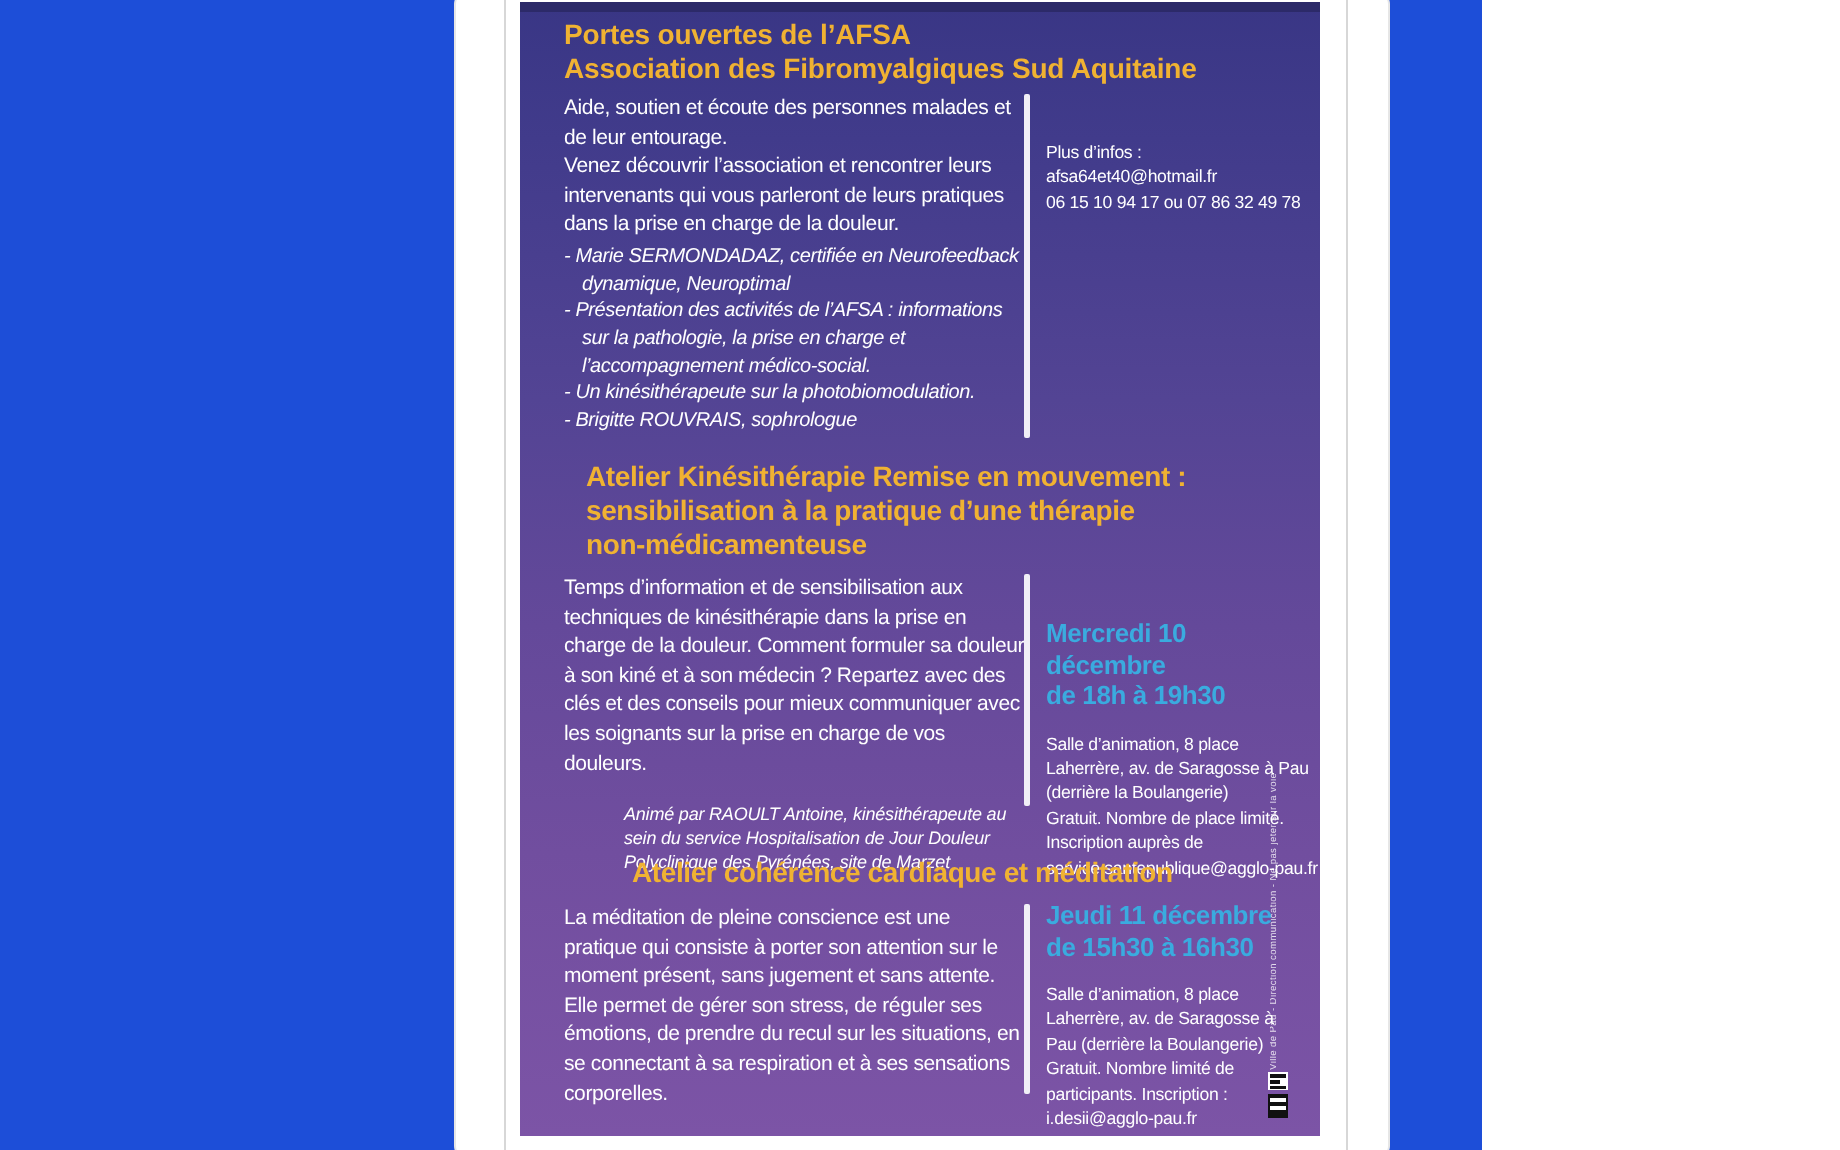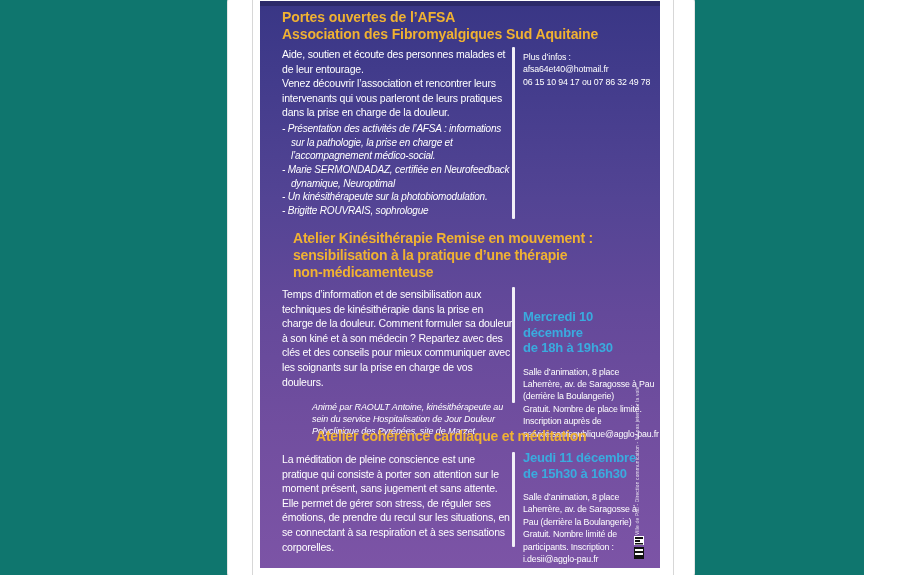--- a/index.html
+++ b/index.html
@@ -1,18 +1,18 @@
 <!DOCTYPE html>
 <html><head>
 <meta charset="utf-8">
 <style>
   * { margin:0; padding:0; box-sizing:border-box; }
   html,body { width:920px; height:575px; background:#ffffff; overflow:hidden;
               font-family:"Liberation Sans", sans-serif; }
-  .viewport { position:absolute; left:0; top:0; width:864px; height:575px; overflow:hidden; background:#0f766e; }
+  .viewport { position:absolute; left:0; top:0; width:741px; height:575px; overflow:hidden; background:#1d4ed8; }
 
   
   .card { position:absolute; left:227px; top:-4px; width:468px; height:583px;
           border:1px solid #e6e6e6; border-radius:6px; background:#ffffff; }
   .scan-page { position:absolute; left:24px; top:0px; width:422px; height:583px;
                border-left:1px solid #d7d7d7; border-right:1px solid #d7d7d7; background:#ffffff; }
 
   
   .flyer { position:absolute; left:7px; top:4px; width:400px; height:567px; overflow:hidden;
            background:linear-gradient(180deg,#393685 0%,#413b8b 12%,#534494 35%,#64499a 55%,#714e9f 75%,#7c54a6 100%); }
@@ -35,21 +35,21 @@
   .credit { margin-top:12px; font-size:9px; font-style:italic; line-height:12px; letter-spacing:-0.1px;margin-left:30px; }
 
   .divider { position:absolute; left:252px; width:3px; background:#f1eff7; border-radius:1px; }
   .d1 { top:46px; height:172px; }
   .d2 { top:286px; height:116px; }
   .d3 { top:451px; height:95px; }
 
   .rightcol { position:absolute; left:263px; width:142px; color:#ffffff; }
   .event-date { font-size:13px; font-weight:bold; line-height:15.5px; letter-spacing:-0.2px; color:#3aabdf; }
   .venue { margin-top:10px; font-size:8.8px; line-height:12.4px; letter-spacing:-0.15px; }
-  .info-block { margin-top:6px; font-size:8.8px; line-height:12.4px; letter-spacing:-0.15px; }
+  .info-block { margin-top:25px; font-size:8.8px; line-height:12.4px; letter-spacing:-0.15px; }
 
   .r1 { top:44px; } .r2 { top:284px;margin-top:24px; } .r3 { top:449px; }
   .l1 { top:46px; } .l2 { top:286px; } .l3 { top:451px; }
 
   .edge-note { position:absolute; left:375px; top:386px; height:148px; width:10px;
                writing-mode:vertical-rl; transform:rotate(180deg);
                font-size:4.8px; letter-spacing:0.2px; color:rgba(255,255,255,0.8); white-space:nowrap; overflow:hidden; }
   .pau-logo { position:absolute; left:373px; top:535px; width:12px; height:23px; }
 </style>
 </head>
@@ -61,22 +61,22 @@
       <div class="flyer">
         <div class="flyer-topedge"></div>
 
         <div class="flyer-title multiline">Portes ouvertes de l’AFSA
 Association des Fibromyalgiques Sud Aquitaine</div>
 
         <div class="leftcol l1">
           <div class="body-text multiline">Aide, soutien et écoute des personnes malades et de leur entourage.
 Venez découvrir l’association et rencontrer leurs intervenants qui vous parleront de leurs pratiques dans la prise en charge de la douleur.</div>
           <div class="bullets">
+            <div class="bullet">- Marie SERMONDADAZ, certifiée en Neurofeedback dynamique, Neuroptimal</div>
             <div class="bullet">- Présentation des activités de l’AFSA : informations sur la pathologie, la prise en charge et l’accompagnement médico-social.</div>
-            <div class="bullet">- Marie SERMONDADAZ, certifiée en Neurofeedback dynamique, Neuroptimal</div>
             <div class="bullet">- Un kinésithérapeute sur la photobiomodulation.</div>
             <div class="bullet">- Brigitte ROUVRAIS, sophrologue</div>
           </div>
         </div>
         <div class="divider d1"></div>
         <div class="rightcol r1">
           <div class="info-block">
             <div>Plus d’infos :</div>
             <div>afsa64et40@hotmail.fr</div>
             <div>06 15 10 94 17 ou 07 86 32 49 78</div>

